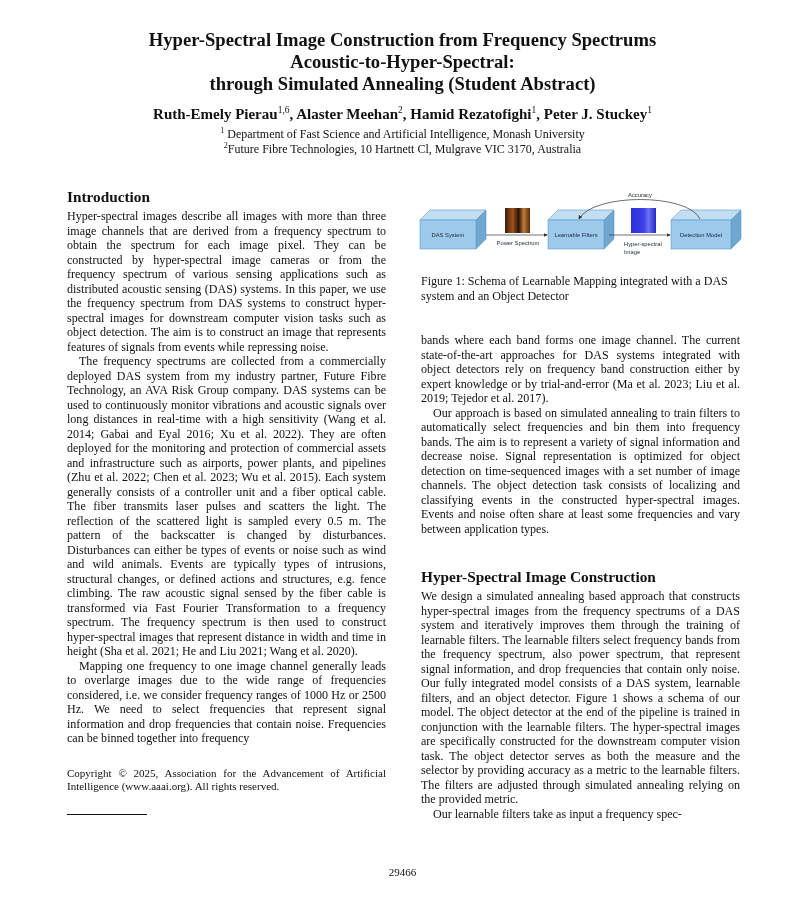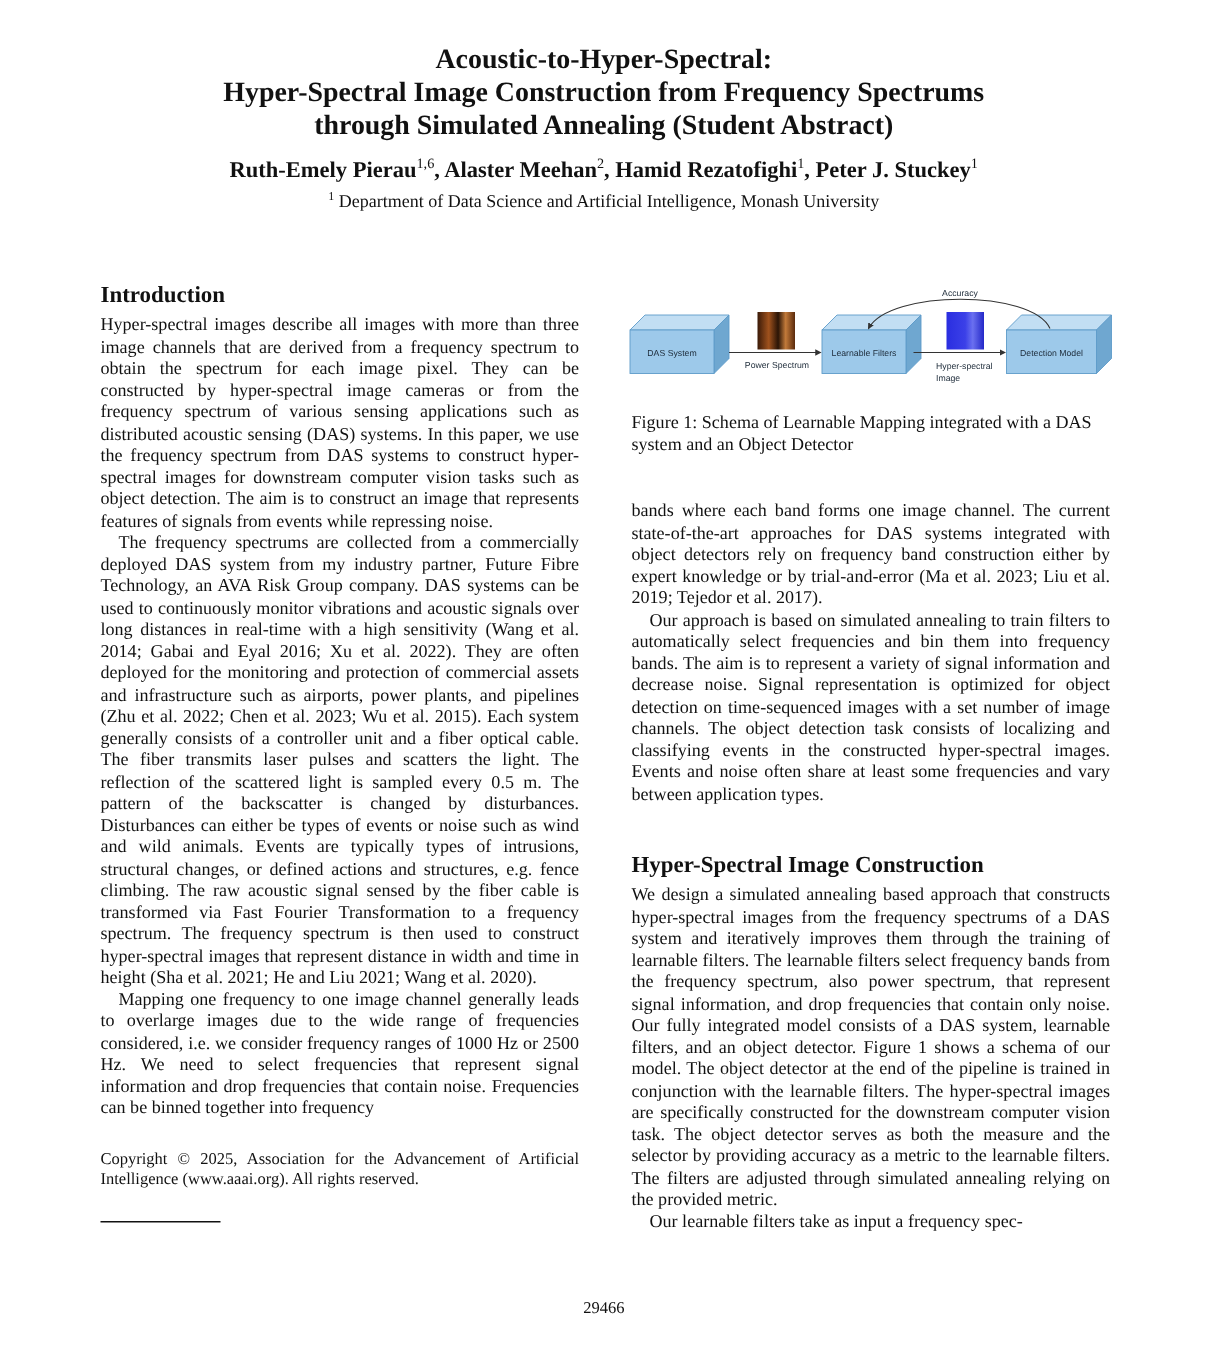--- a/index.html
+++ b/index.html
@@ -32,32 +32,33 @@
   .right-block2 { top: 567px; }
 
   .page-number { position: absolute; left: 0; width: 805px; top: 866px; text-align: center; font-size: 11px; font-family: "Liberation Serif", serif; }
 
   .fig-label { font-family: "Liberation Sans", "DejaVu Sans", sans-serif; font-size: 5.8px; fill: #1c2a38; }
 </style>
 </head>
 <body>
 
 <div class="header">
+  <p class="title">Hyper-Spectral Image Construction from Frequency Spectrums</p>
   <p class="title">Acoustic-to-Hyper-Spectral:</p>
-  <p class="title">Hyper-Spectral Image Construction from Frequency Spectrums</p>
   <p class="title">through Simulated Annealing (Student Abstract)</p>
 
   <div class="authors">
     <span>Ruth-Emely Pierau</span><sup>1,6</sup><span>, </span>
     <span>Alaster Meehan</span><sup>2</sup><span>, </span>
     <span>Hamid Rezatofighi</span><sup>1</sup><span>, </span>
     <span>Peter J. Stuckey</span><sup>1</sup>
   </div>
 
-  <div class="affil affil-first"><sup>1</sup><span> Department of Data Science and Artificial Intelligence, Monash University</span></div>
+  <div class="affil affil-first"><sup>1</sup><span> Department of Fast Science and Artificial Intelligence, Monash University</span></div>
+  <div class="affil"><sup>2</sup><span>Future Fibre Technologies, 10 Hartnett Cl, Mulgrave VIC 3170, Australia</span></div>
 </div>
 
 <div class="col col-left">
   <h2 class="section-heading">Introduction</h2>
   <p class="para">Hyper-spectral images describe all images with more than three image channels that are derived from a frequency spectrum to obtain the spectrum for each image pixel. They can be constructed by hyper-spectral image cameras or from the frequency spectrum of various sensing applications such as distributed acoustic sensing (DAS) systems. In this paper, we use the frequency spectrum from DAS systems to construct hyper-spectral images for downstream computer vision tasks such as object detection. The aim is to construct an image that represents features of signals from events while repressing noise.</p>
   <p class="para indent">The frequency spectrums are collected from a commercially deployed DAS system from my industry partner, Future Fibre Technology, an AVA Risk Group company. DAS systems can be used to continuously monitor vibrations and acoustic signals over long distances in real-time with a high sensitivity (Wang et al. 2014; Gabai and Eyal 2016; Xu et al. 2022). They are often deployed for the monitoring and protection of commercial assets and infrastructure such as airports, power plants, and pipelines (Zhu et al. 2022; Chen et al. 2023; Wu et al. 2015). Each system generally consists of a controller unit and a fiber optical cable. The fiber transmits laser pulses and scatters the light. The reflection of the scattered light is sampled every 0.5 m. The pattern of the backscatter is changed by disturbances. Disturbances can either be types of events or noise such as wind and wild animals. Events are typically types of intrusions, structural changes, or defined actions and structures, e.g. fence climbing. The raw acoustic signal sensed by the fiber cable is transformed via Fast Fourier Transformation to a frequency spectrum. The frequency spectrum is then used to construct hyper-spectral images that represent distance in width and time in height (Sha et al. 2021; He and Liu 2021; Wang et al. 2020).</p>
   <p class="para indent">Mapping one frequency to one image channel generally leads to overlarge images due to the wide range of frequencies considered, i.e. we consider frequency ranges of 1000 Hz or 2500 Hz. We need to select frequencies that represent signal information and drop frequencies that contain noise. Frequencies can be binned together into frequency</p>
 </div>
 
 <div class="footnote-rule"></div>

